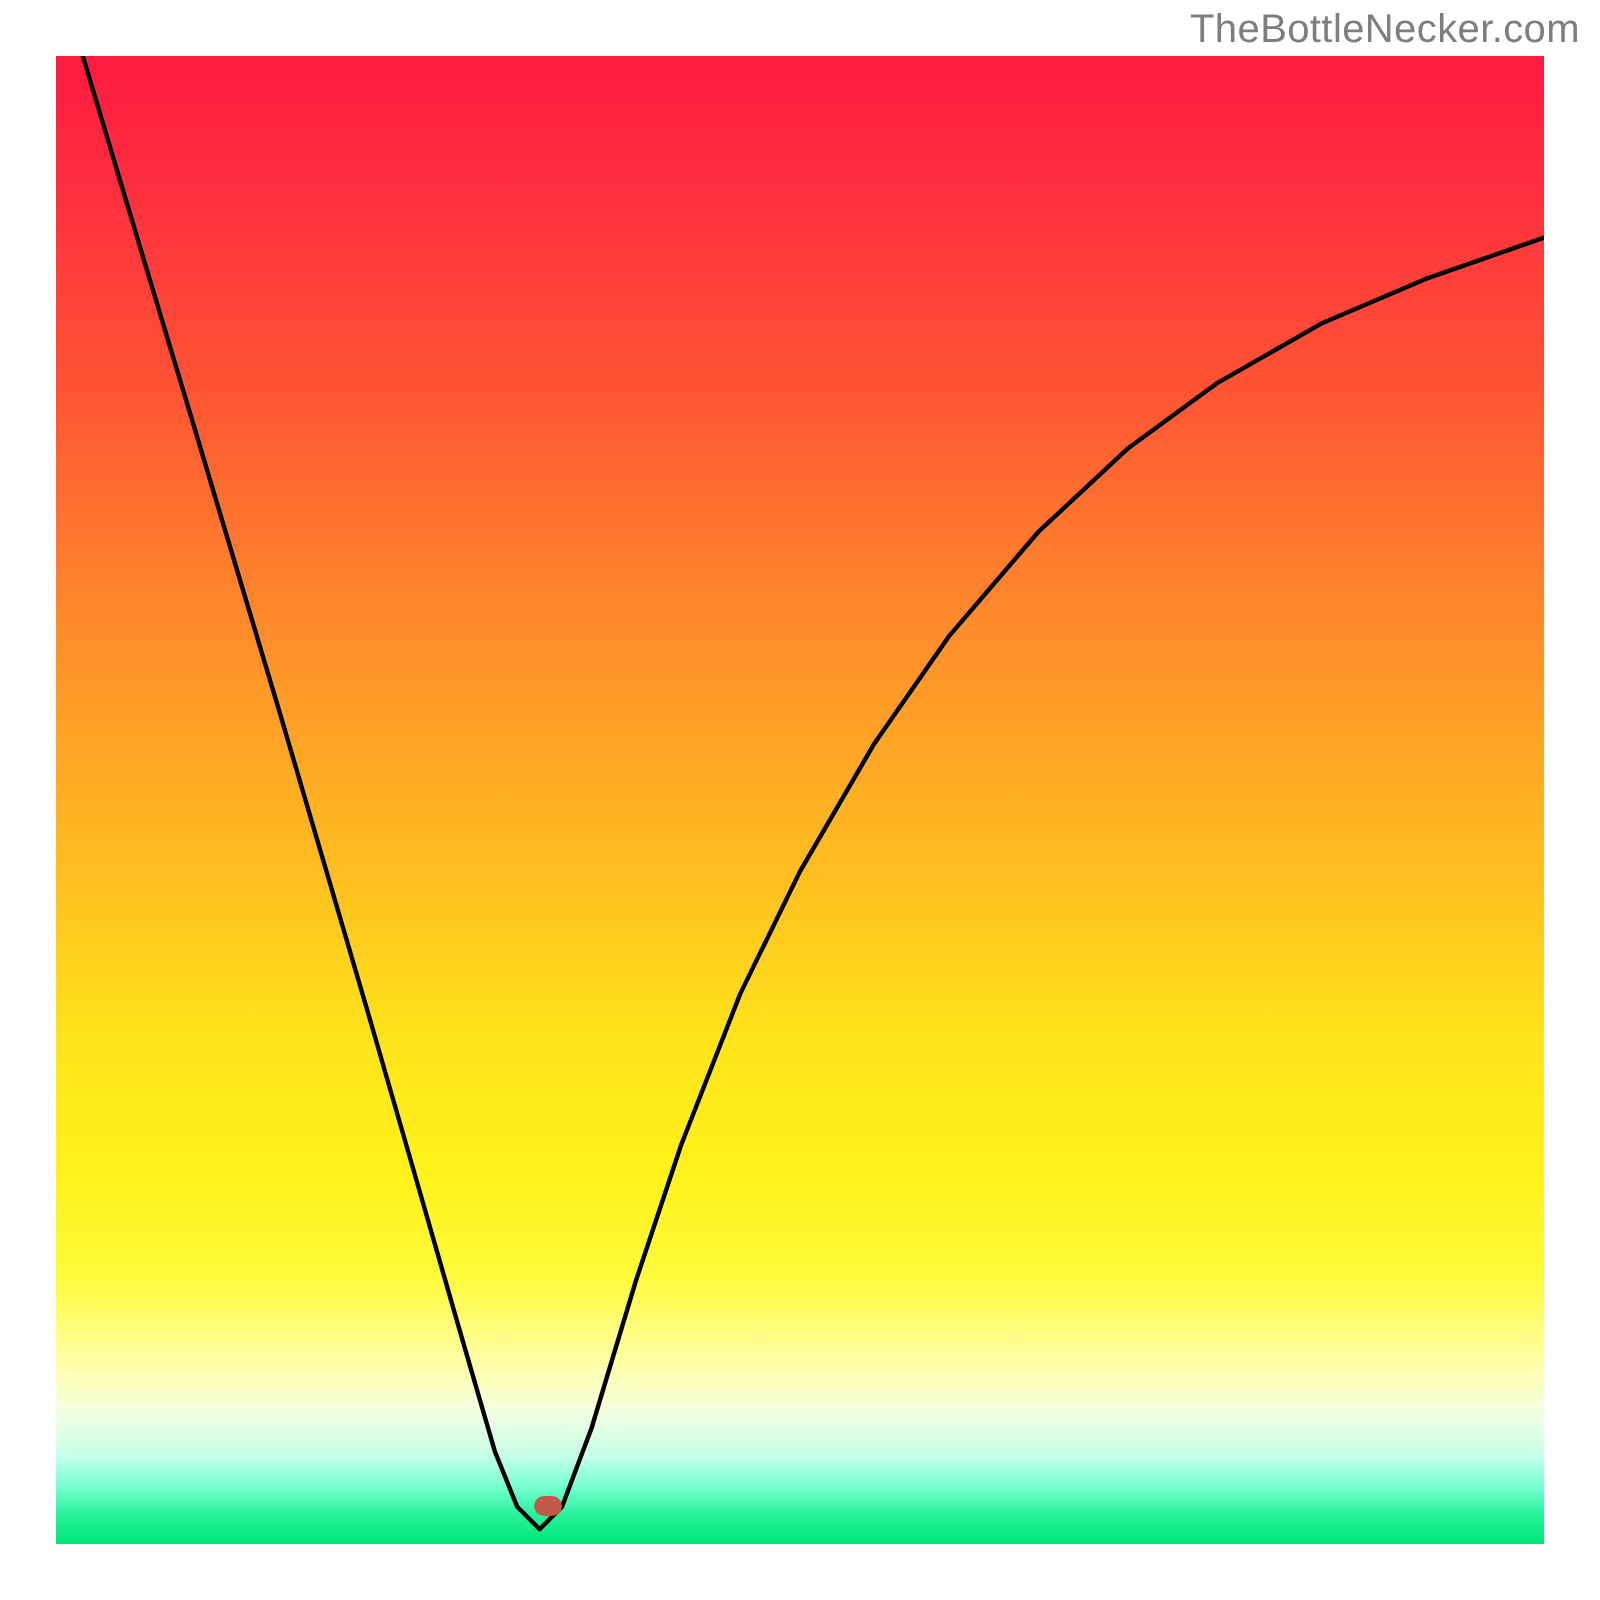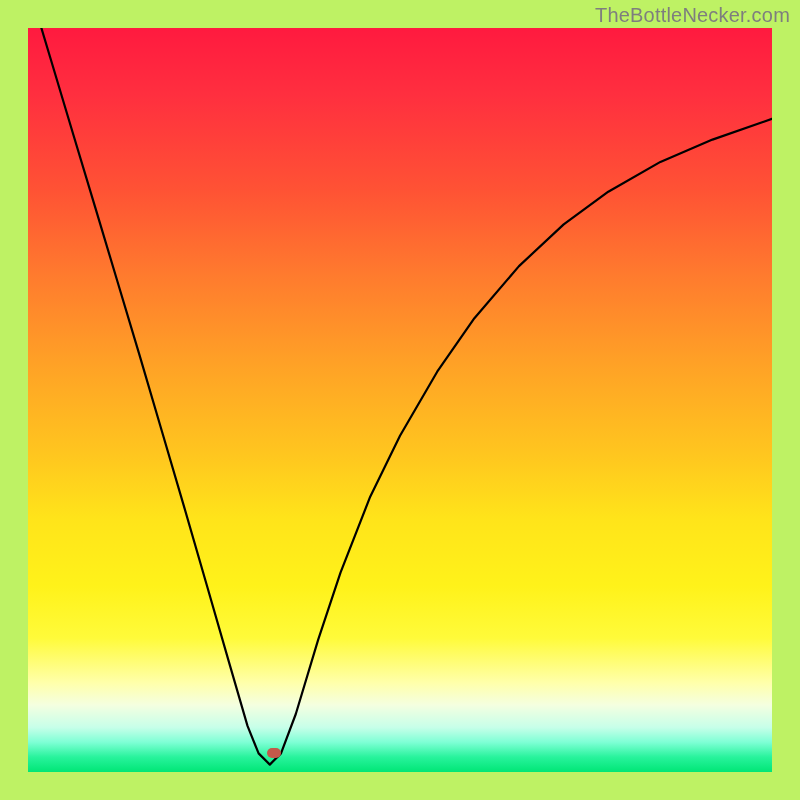--- a/index.html
+++ b/index.html
@@ -7,21 +7,21 @@
     padding: 0;
     width: 800px;
     height: 800px;
     background: #000;
     font-family: Arial, Helvetica, sans-serif;
     overflow: hidden;
   }
   .frame {
     position: absolute;
     inset: 0;
-    background: #bef264;
+    background: #ffffff;
   }
   .plot-area {
     position: absolute;
     left: 28px;
     top: 28px;
     width: 744px;
     height: 744px;
     overflow: hidden;
   }
   .gradient {

